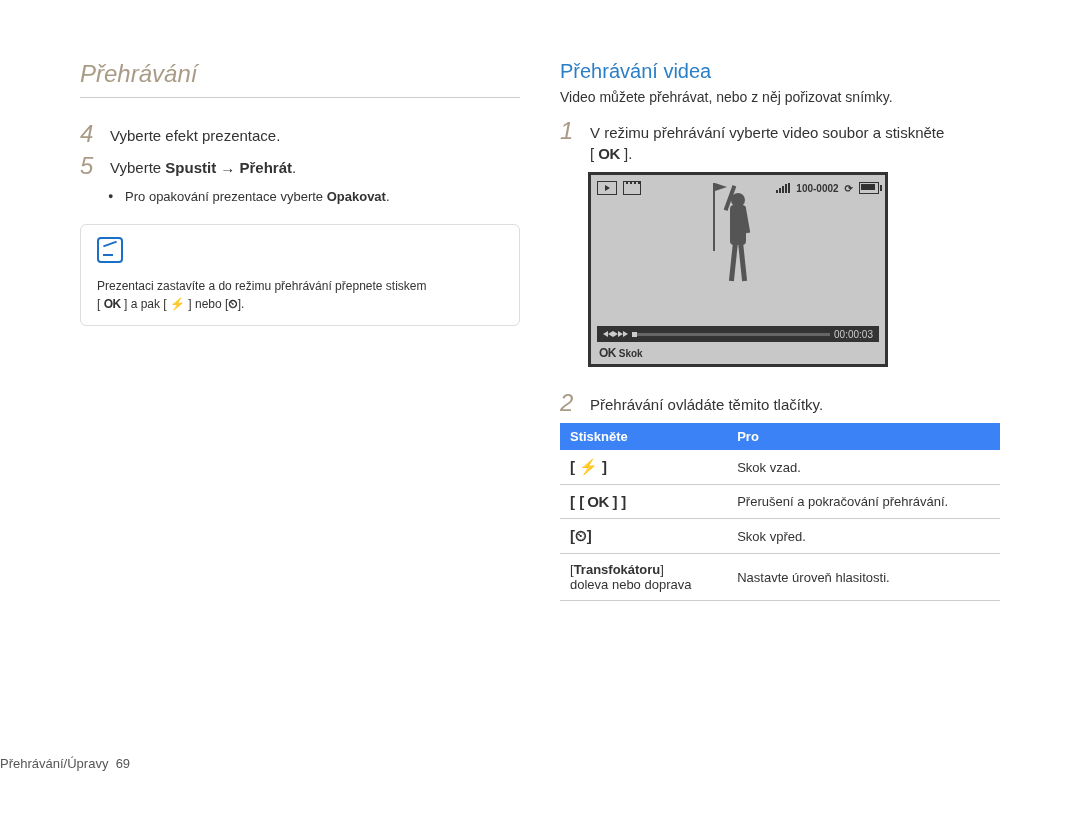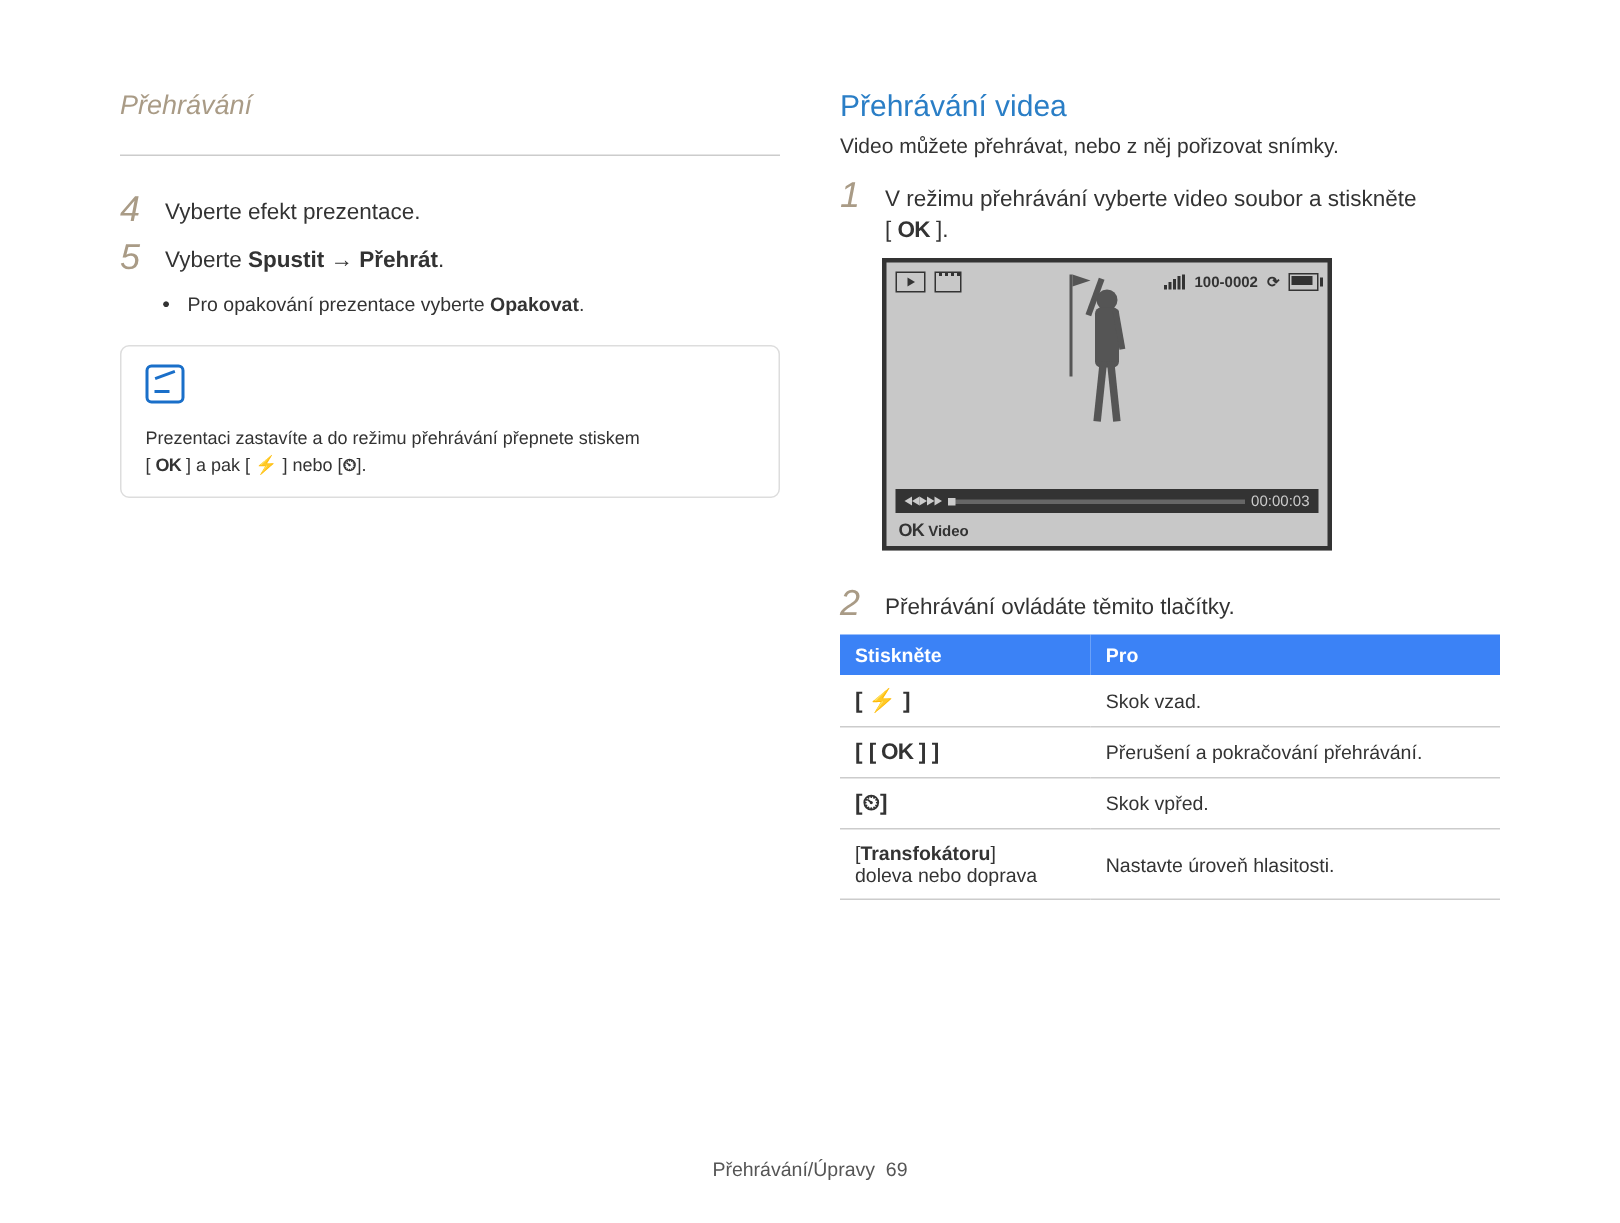--- a/index.html
+++ b/index.html
@@ -15,23 +15,23 @@
   .page {
     padding: 60px 80px 40px 80px;
     display: flex;
     gap: 40px;
   }
   .col {
     flex: 1;
   }
   .header-title {
     color: #a99b86;
-    font-size: 18px;
+    font-size: 24px;
     border-bottom: 1px solid #ccc;
-    padding-bottom: 22px;
+    padding-bottom: 9px;
     margin-bottom: 24px;
     font-style: italic;
   }
   .step {
     display: flex;
     align-items: flex-start;
     gap: 12px;
     margin-bottom: 8px;
   }
   .step-num {
@@ -206,23 +206,23 @@
     border-bottom: 1px solid #ccc;
     padding: 8px 10px;
     vertical-align: middle;
   }
   .btn-icon {
     font-size: 15px;
     font-weight: bold;
   }
   .footer {
     position: absolute;
-    bottom: 28px;
+    bottom: 44px;
     left: 0; right: 0;
-    text-align: center;
+    text-align: left;
     font-size: 13px;
     color: #555;
   }
   .battery-icon {
     width: 18px; height: 10px; border:1.5px solid #333; position:relative;
     display: inline-block;
   }
   .battery-icon::after{content:"";position:absolute;right:-4px;top:2px;width:2px;height:6px;background:#333;}
   .battery-icon::before{content:"";position:absolute;left:1px;top:1px;width:14px;height:6px;background:#333;}
   .signal { display:flex; align-items:flex-end; gap:1px; height:10px;}
@@ -308,21 +308,21 @@
         <span class="ctrl-rew"></span>
           <span class="ctrl-rew"></span>
         <span class="ctrl-play"></span>
         <span class="ctrl-ffw"></span>
           <span class="ctrl-ffw"></span>
         <div class="prog-bar"></div>
         <span>00:00:03</span>
       </div>
       <div class="lcd-bottom">
         <span class="ok-glyph">OK</span>
-        <span>Video</span>
+        <span>Skok</span>
       </div>
     </div>
 
     <div class="step">
       <div class="step-num">2</div>
       <div class="step-text">Přehrávání ovládáte těmito tlačítky.</div>
     </div>
 
     <table class="controls">
       <thead>

